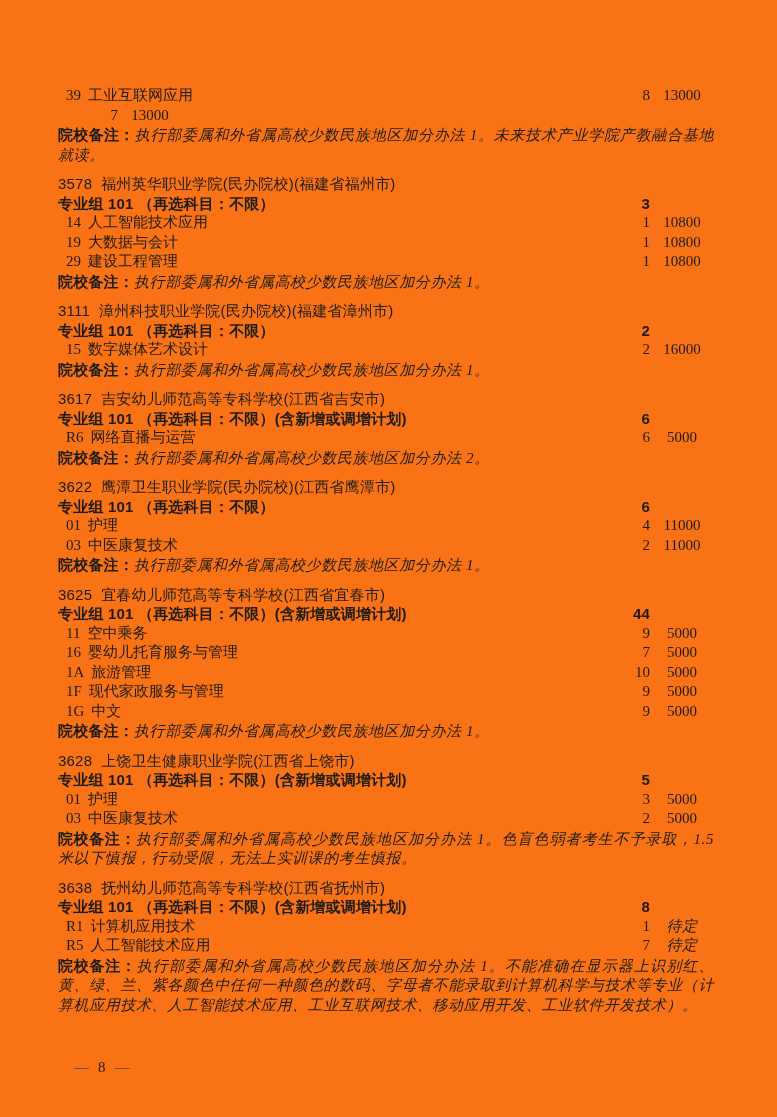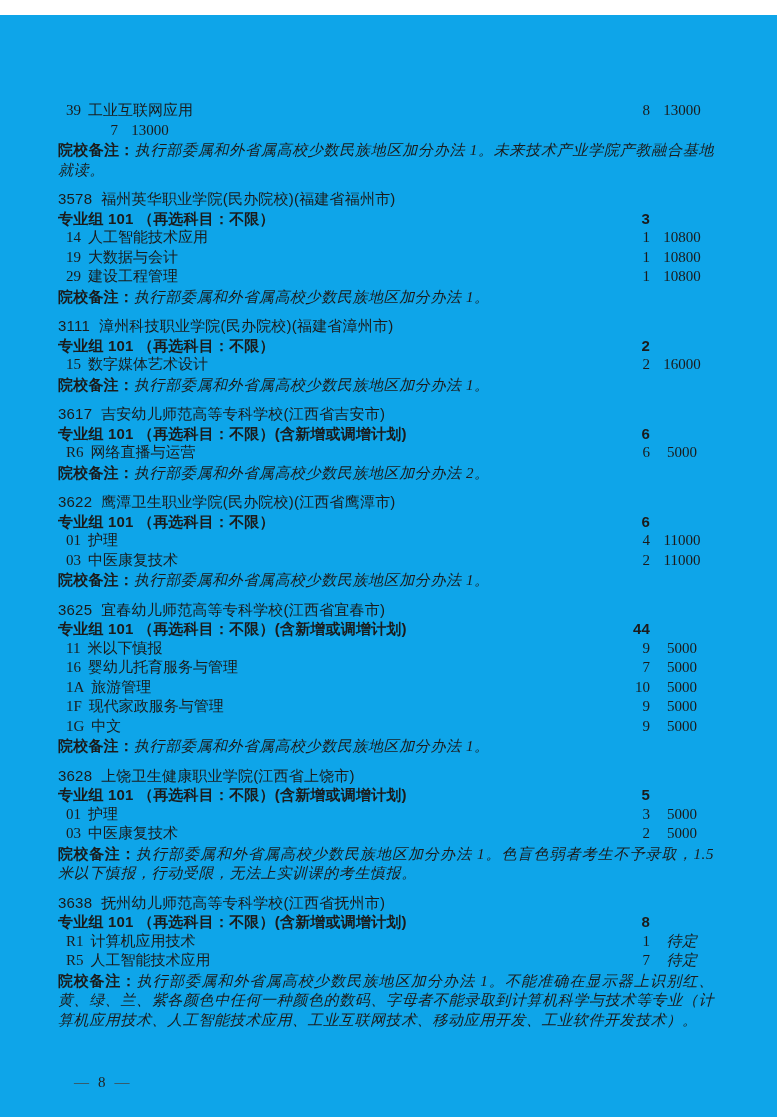--- a/index.html
+++ b/index.html
@@ -3,21 +3,21 @@
 <meta charset="utf-8">
 <style>
   * { margin:0; padding:0; box-sizing:border-box; }
   html,body { background:#ffffff; }
   body {
     width:777px; height:1117px; position:relative; overflow:hidden;
     font-family:"Liberation Serif", serif;
     color:#1b1b1b;
     -webkit-font-smoothing:antialiased;
   }
-  .page { position:absolute; inset:0; background:#0ea5e9;margin-top:15px; }
+  .page { position:absolute; inset:0; background:#f97316; }
   .content { position:absolute; left:58px; top:86px; width:656px; }
 
   .block { margin-top:9px; }
   .block.first { margin-top:0; }
 
   .row { display:flex; align-items:baseline; line-height:19.5px; font-size:15px; }
 
   .school-header {
     font-family:"Liberation Sans", sans-serif;
     font-weight:normal; font-size:15px; line-height:19.5px;
@@ -168,21 +168,21 @@
       <div class="row school-header">
         <span class="code">3625</span>
           <span>宜春幼儿师范高等专科学校(江西省宜春市)</span>
       </div>
       <div class="row group-row">
         <span class="name-cell">专业组 101 （再选科目：不限）(含新增或调增计划)</span>
         <span class="count-cell">44</span>
         <span class="fee-cell"></span>
       </div>
       <div class="row major-row">
-        <span class="name-cell"><span class="mcode">11</span><span>米以下慎报</span></span>
+        <span class="name-cell"><span class="mcode">11</span><span>空中乘务</span></span>
         <span class="count-cell">9</span>
         <span class="fee-cell">5000</span>
       </div>
       <div class="row major-row">
         <span class="name-cell"><span class="mcode">16</span><span>婴幼儿托育服务与管理</span></span>
         <span class="count-cell">7</span>
         <span class="fee-cell">5000</span>
       </div>
       <div class="row major-row">
         <span class="name-cell"><span class="mcode">1A</span><span>旅游管理</span></span>

